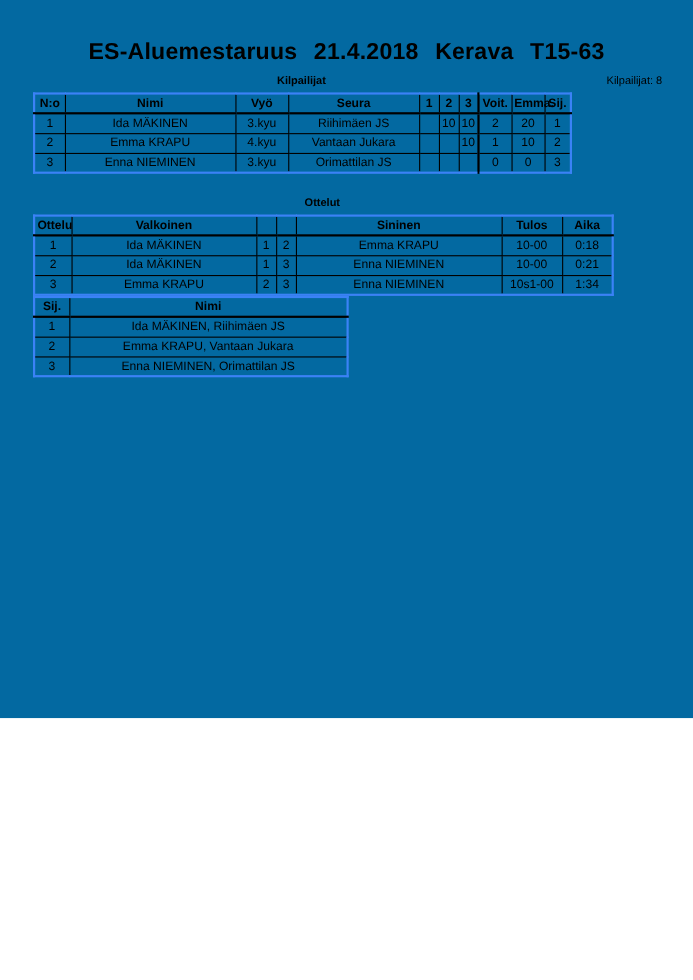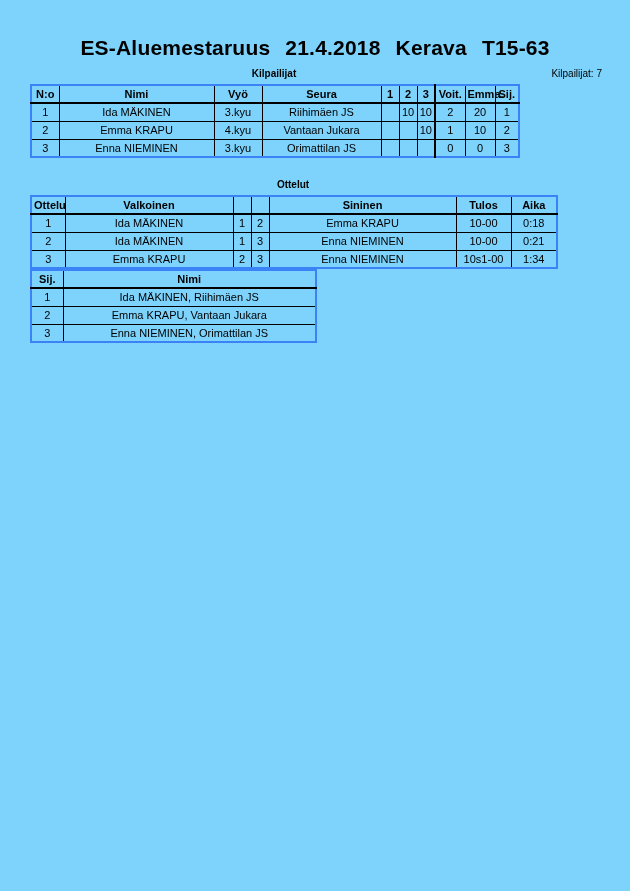--- a/index.html
+++ b/index.html
@@ -4,22 +4,22 @@
 <style>
   * { margin: 0; padding: 0; box-sizing: border-box; }
   html, body { background: #ffffff; }
   body {
     font-family: "Liberation Sans", "DejaVu Sans", sans-serif;
     color: #000;
   }
   .page {
     position: relative;
     width: 630px;
-    height: 891px;
-    background: #7dd3fc;
+    height: 653px;
+    background: #0369a1;
     overflow: hidden;
   }
   .doc-title {
     padding-top: 36px;
     text-align: center;
     font-size: 21px;
     font-weight: bold;
     word-spacing: 9px;
     letter-spacing: 0.2px;
   }
@@ -68,21 +68,21 @@
   .t-ottelut    { width: 526px; }
   .t-tulokset   { width: 285px; }
 </style>
 </head>
 <body>
 
 <div class="page">
 
   <div class="doc-title">ES-Aluemestaruus 21.4.2018 Kerava T15-63</div>
 
-  <div class="competitor-count">Kilpailijat: 7</div>
+  <div class="competitor-count">Kilpailijat: 8</div>
 
   <div class="section">
     <div class="section-heading heading-1">Kilpailijat</div>
     <table class="t-kilpailijat">
       <colgroup>
         <col style="width:28px">
           <col style="width:155px">
           <col style="width:48px">
           <col style="width:119px">
         <col style="width:18px">

